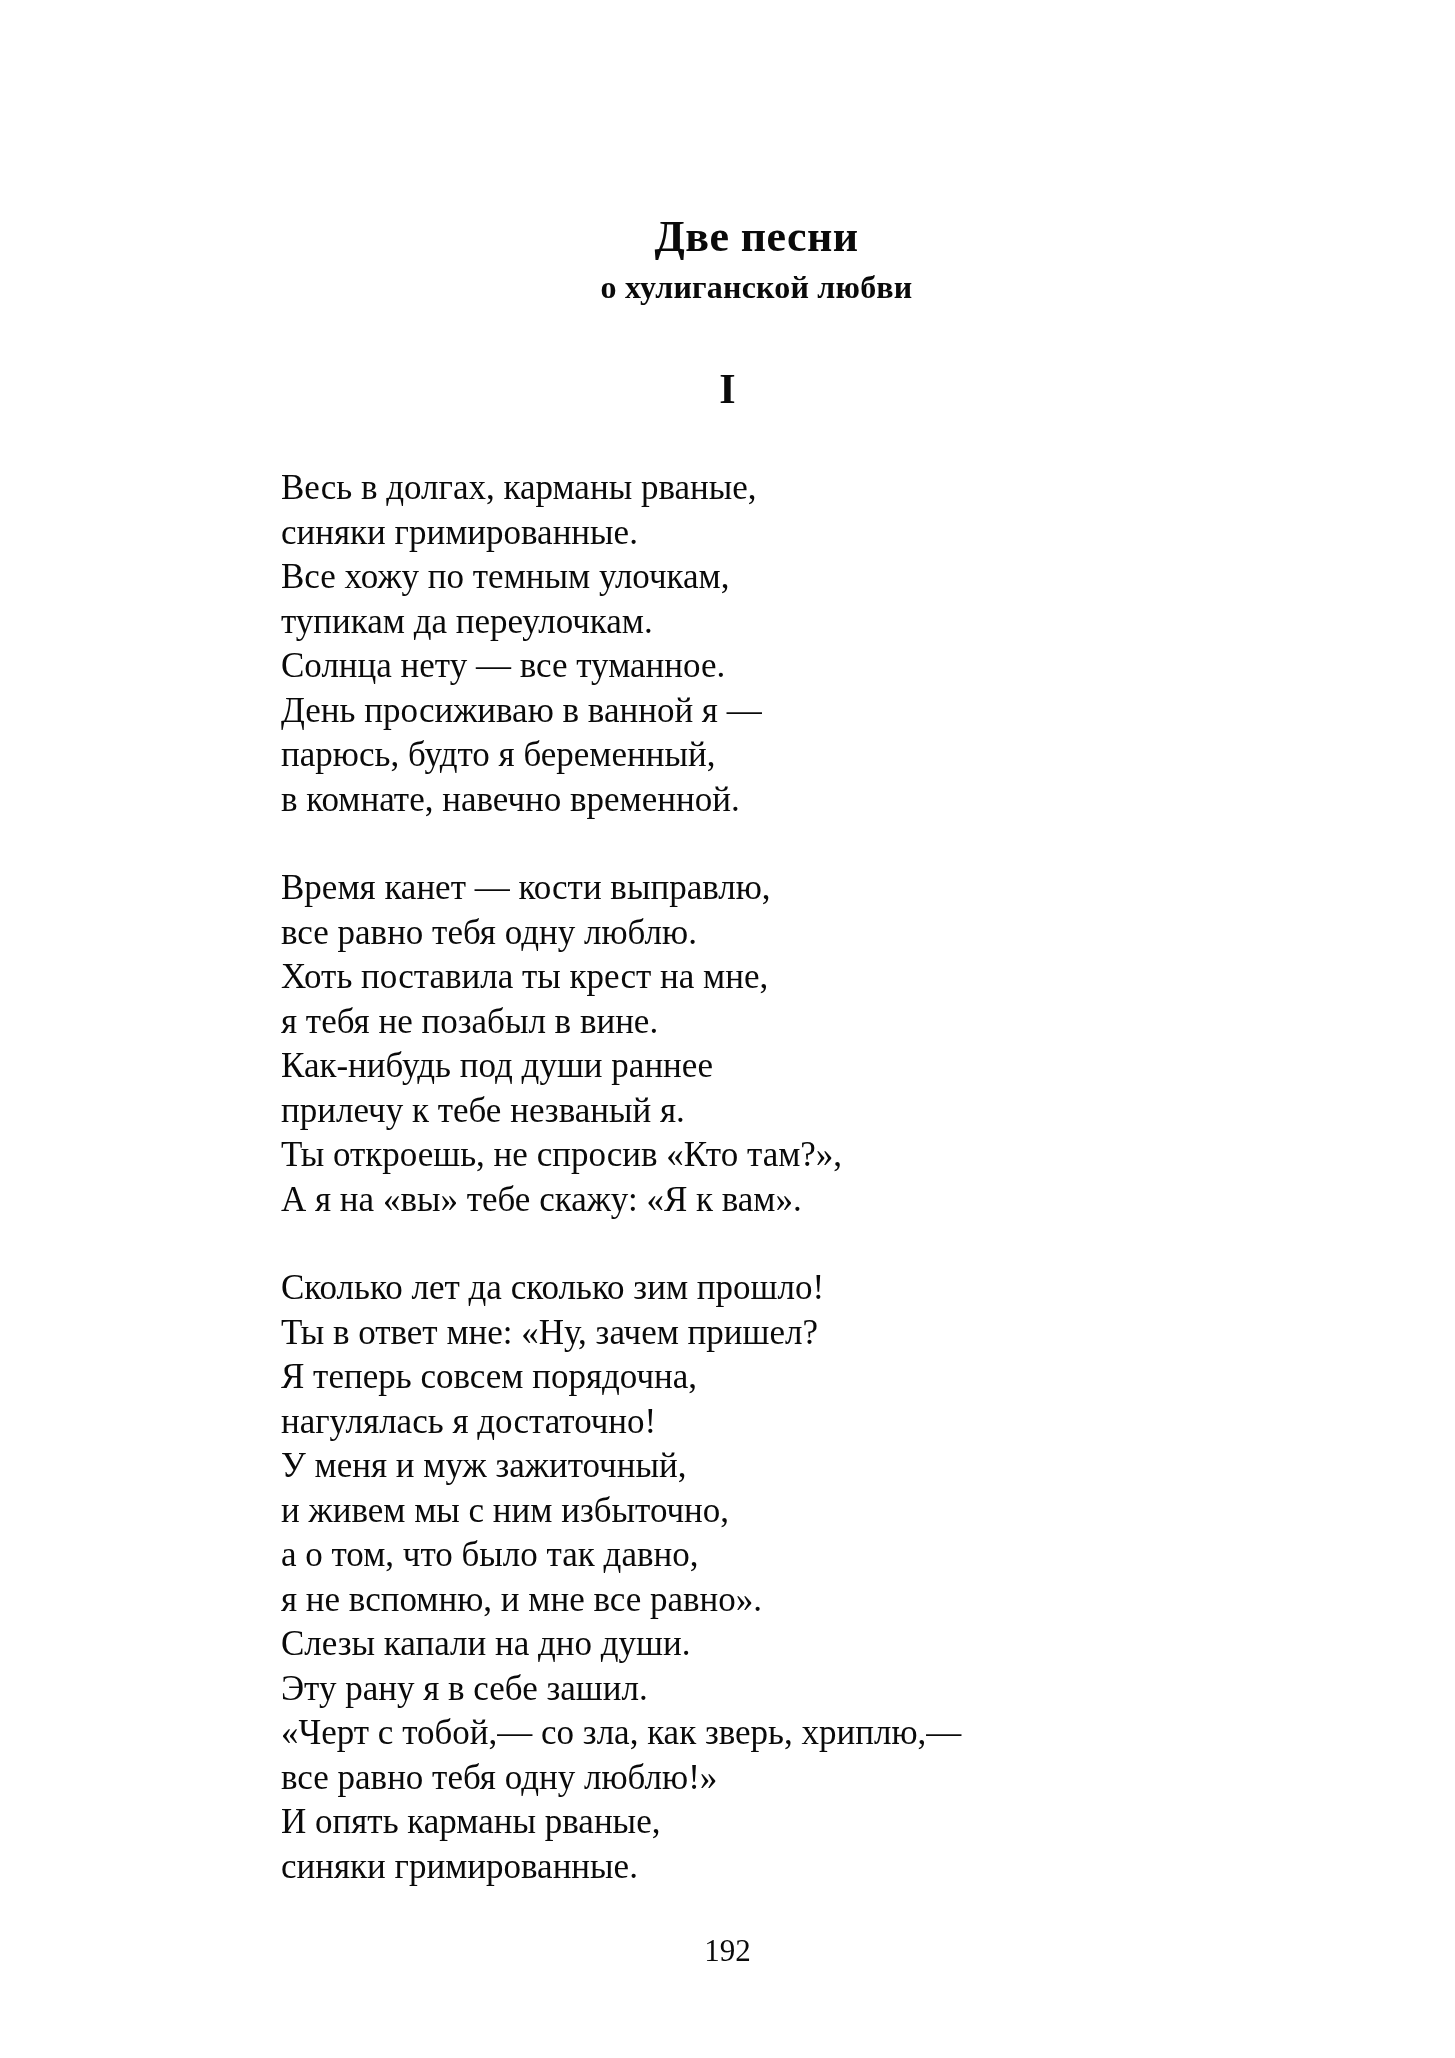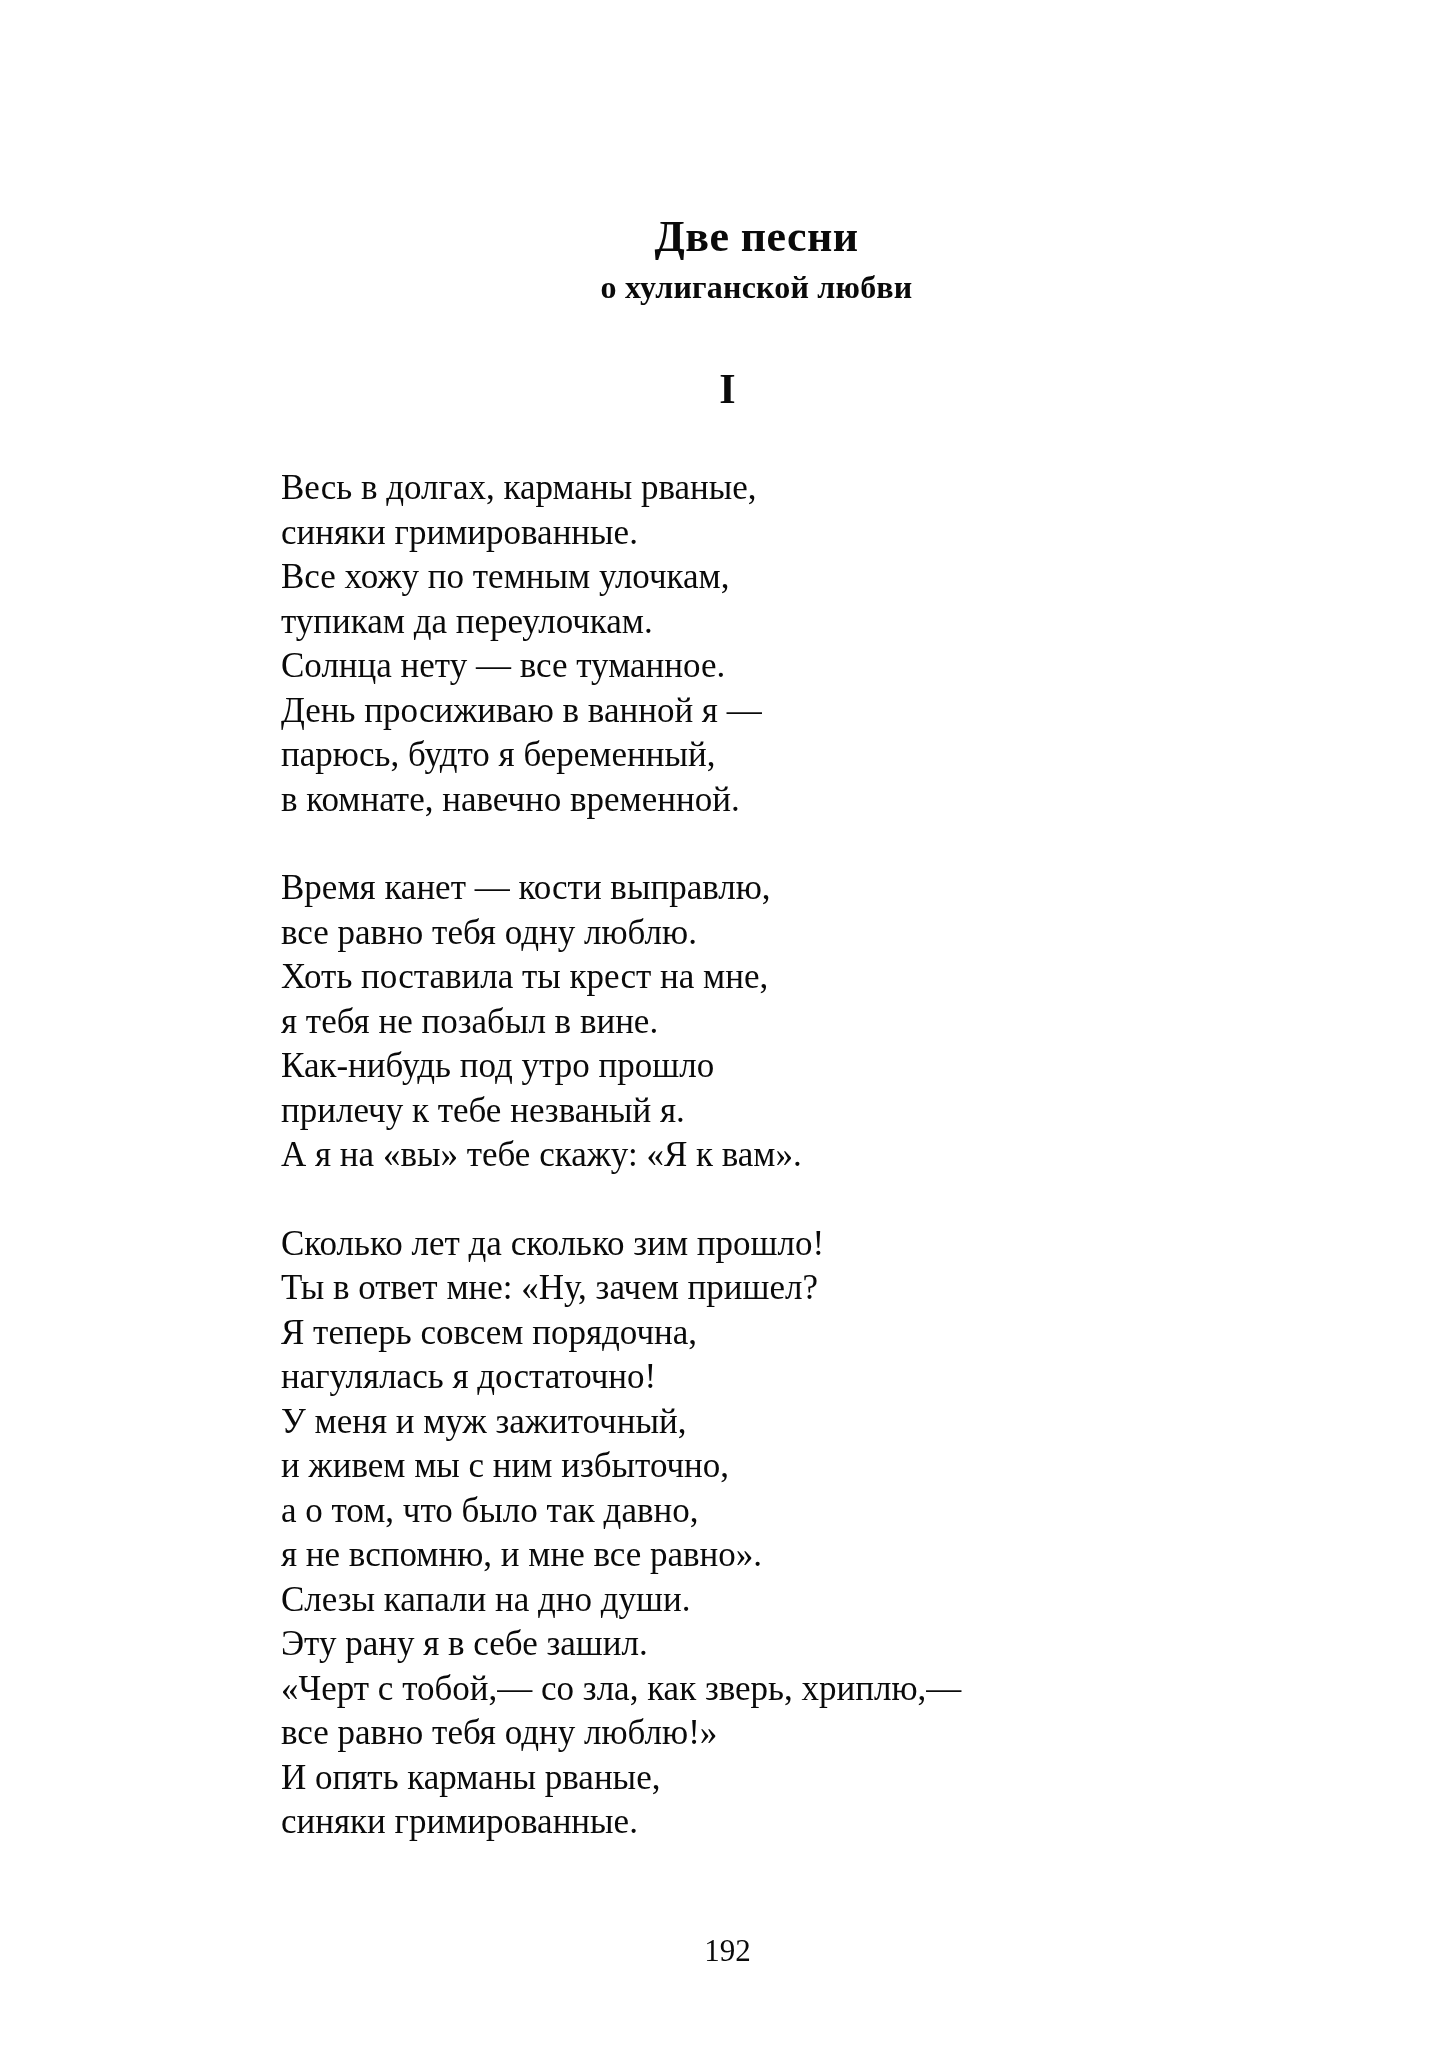--- a/index.html
+++ b/index.html
@@ -115,22 +115,23 @@
       <p class="verse-line">День просиживаю в ванной я —</p>
       <p class="verse-line">парюсь, будто я беременный,</p>
       <p class="verse-line">в комнате, навечно временной.</p>
     </div>
 
     <div class="stanza">
       <p class="verse-line">Время канет — кости выправлю,</p>
       <p class="verse-line">все равно тебя одну люблю.</p>
       <p class="verse-line">Хоть поставила ты крест на мне,</p>
       <p class="verse-line">я тебя не позабыл в вине.</p>
-      <p class="verse-line">Как-нибудь под утро прошло</p>
+      <p class="verse-line">Как-нибудь под души раннее</p>
       <p class="verse-line">прилечу к тебе незваный я.</p>
+      <p class="verse-line">Ты откроешь, не спросив «Кто там?»,</p>
       <p class="verse-line">А я на «вы» тебе скажу: «Я к вам».</p>
     </div>
 
     <div class="stanza">
       <p class="verse-line">Сколько лет да сколько зим прошло!</p>
       <p class="verse-line">Ты в ответ мне: «Ну, зачем пришел?</p>
       <p class="verse-line">Я теперь совсем порядочна,</p>
       <p class="verse-line">нагулялась я достаточно!</p>
       <p class="verse-line">У меня и муж зажиточный,</p>
       <p class="verse-line">и живем мы с ним избыточно,</p>

